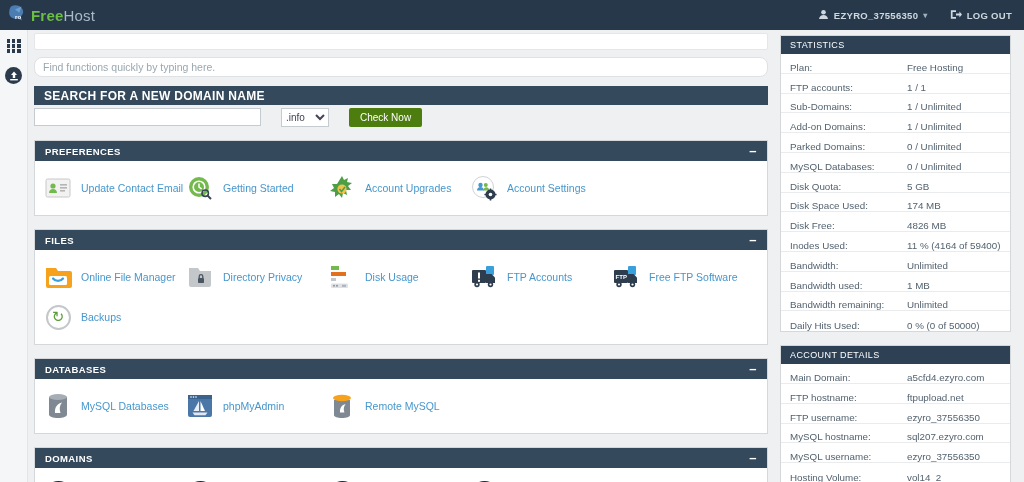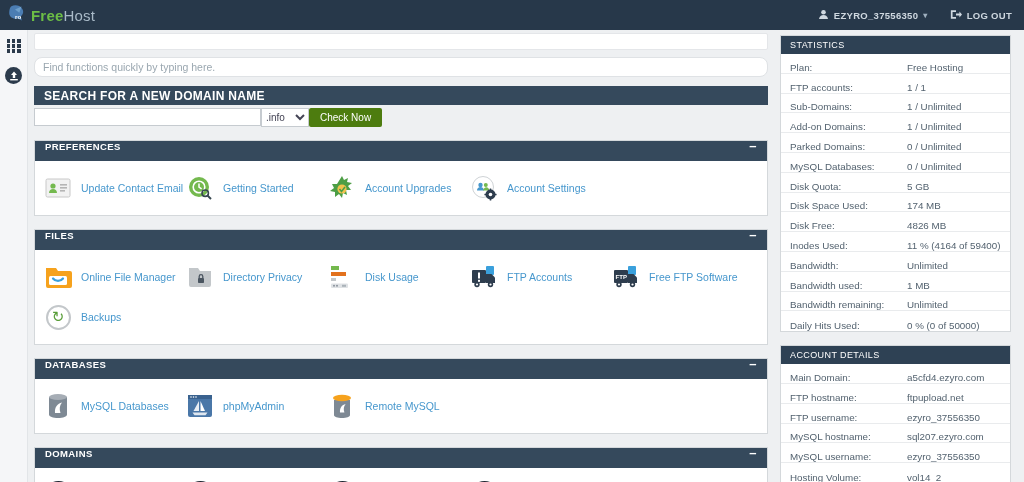--- a/index.html
+++ b/index.html
@@ -31,29 +31,29 @@
     align-items:center;justify-content:center;cursor:pointer;}
   
   .main{position:absolute;left:34px;top:33px;width:734px;}
   .ad-bar{height:17px;background:#fff;border:1px solid #e4e6e9;border-radius:2px;}
   .quick-find{margin-top:7px;}
   .quick-find input{width:100%;height:20px;border:1px solid #dfe2e5;border-radius:8px;
     font-size:10.5px;padding:0 8px;color:#445;outline:none;font-family:Liberation Sans, sans-serif;}
   .quick-find input::placeholder{color:#9aa7b0;}
   .ds-header{margin-top:9px;height:19px;background:#35495c;color:#fff;font-size:12px;
     font-weight:bold;display:flex;align-items:center;padding:0 10px;letter-spacing:.3px;}
-  .ds-form{display:flex;align-items:center;gap:0;margin-top:2px;height:20px;}
+  .ds-form{display:flex;align-items:center;gap:20px;margin-top:2px;height:20px;}
   .ds-input{width:227px;height:18px;border:1px solid #c6cbd0;font-size:10px;padding:0 5px;outline:none;font-family:inherit;}
   .ds-select{height:19px;width:48px;font-size:10px;border:1px solid #c6cbd0;background:#fff;
     color:#445;font-family:inherit;}
   .ds-btn{height:19px;background:#4d7c0f;color:#fff;border:0;font-size:10px;padding:0 11px;
     border-radius:2px;cursor:pointer;font-family:inherit;}
   
   .panel{background:#fff;border:1px solid #d4d8db;margin-top:13px;}
-  .panel-header{height:20px;background:#35495c;display:flex;align-items:flex-start;padding:0 10px;
+  .panel-header{height:20px;background:#35495c;display:flex;align-items:center;padding:0 10px;
     color:#fff;font-size:9.5px;font-weight:bold;letter-spacing:.4px;cursor:pointer;}
   .collapse{margin-left:auto;font-size:13px;line-height:10px;color:#fff;cursor:pointer;}
   .panel-body{padding:7px 8px;display:flex;flex-wrap:wrap;}
   .item{flex:0 0 142px;width:142px;display:flex;align-items:center;gap:8px;padding:6px 0;cursor:pointer;}
   .item .lbl{color:#4697cd;font-size:10.5px;white-space:nowrap;}
   .ico{width:30px;height:28px;flex:none;position:relative;display:flex;align-items:center;justify-content:center;}
   
   .dm-circle{width:29px;height:28px;border-radius:50%;background:#1d2430;color:#fff;display:flex;
     align-items:center;justify-content:center;font-size:7px;font-weight:bold;position:relative;}
   .dm-sub{background:#fff;border:2.5px solid #1d2430;color:#1d2430;}

